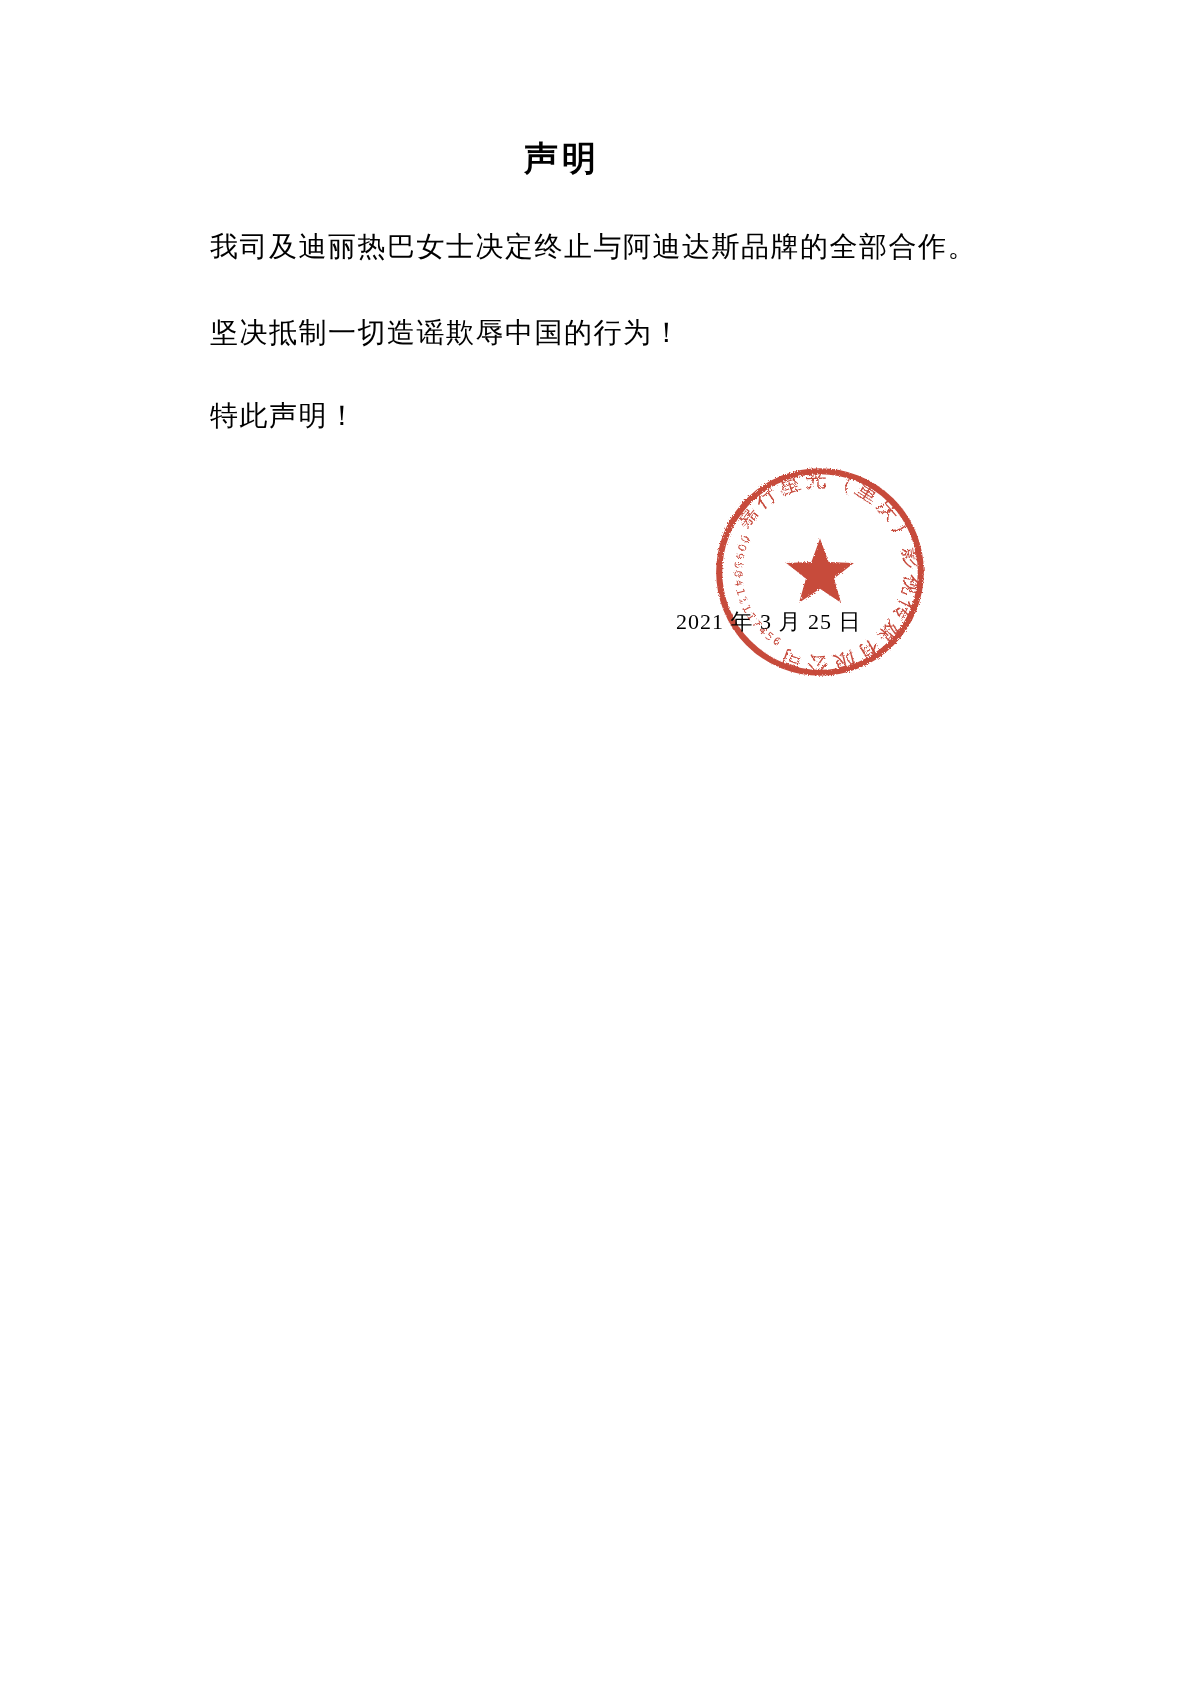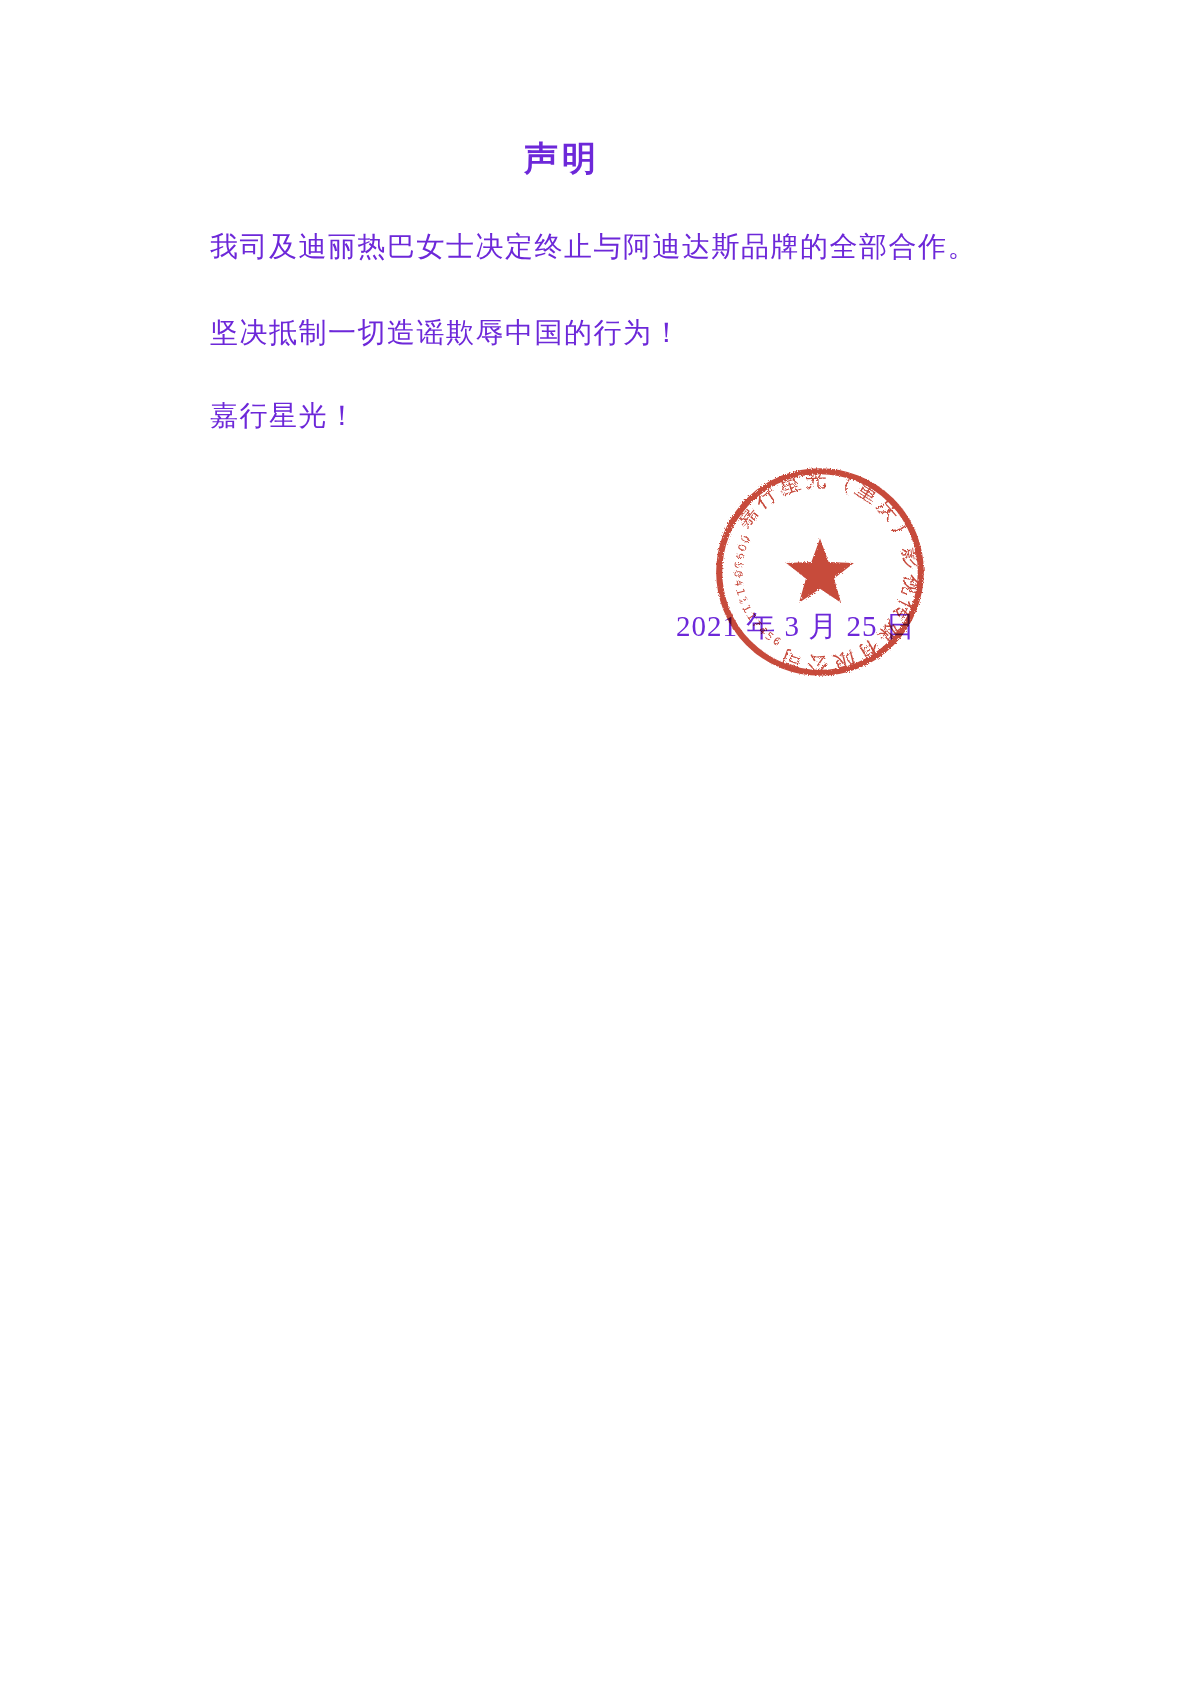--- a/index.html
+++ b/index.html
@@ -3,21 +3,21 @@
 <meta charset="utf-8">
 <style>
   html,body{margin:0;padding:0;background:#ffffff;}
   .page{
     position:relative;
     width:1200px;
     height:1697px;
     background:#ffffff;
     overflow:hidden;
     font-family:"Liberation Serif","DejaVu Serif",serif;
-    color:#6d28d9;
+    color:#000000;
   }
   .doc-title{
     position:absolute;
     top:136px;
     left:0;
     width:1124px;
     text-align:center;
     font-size:34px;
     font-weight:bold;
     letter-spacing:4px;
@@ -39,21 +39,21 @@
     left:519px;
     top:513px;
     font-size:29px;
     letter-spacing:2px;
     white-space:nowrap;
   }
   .sig-date{
     position:absolute;
     left:676px;
     top:607px;
-    font-size:29px;
+    font-size:22px;
     letter-spacing:1px;
     white-space:nowrap;
   }
   .seal{
     position:absolute;
     left:708px;
     top:460px;
     width:224px;
     height:224px;
     opacity:0.92;
@@ -66,21 +66,21 @@
 </style>
 </head>
 <body>
 
 <div class="page">
 
   <h1 class="doc-title">声明</h1>
 
   <p class="para para-2">坚决抵制一切造谣欺辱中国的行为！</p>
   <p class="para para-1">我司及迪丽热巴女士决定终止与阿迪达斯品牌的全部合作。</p>
-  <p class="para para-3">嘉行星光！</p>
+  <p class="para para-3">特此声明！</p>
 
   <div class="sig-date">2021 年 3 月 25 日</div>
 
   <svg class="seal" viewBox="0 0 220 220" aria-hidden="true">
     <defs>
       <filter id="rough" x="-10%" y="-10%" width="120%" height="120%">
         <feTurbulence type="fractalNoise" baseFrequency="0.8" numOctaves="2" result="n"></feTurbulence>
         <feDisplacementMap in="SourceGraphic" in2="n" scale="3.5"></feDisplacementMap>
       </filter>
       <path id="nameArc" d="M37.3,68 A84,84 0 1 1 68,182.7" fill="none"></path>

